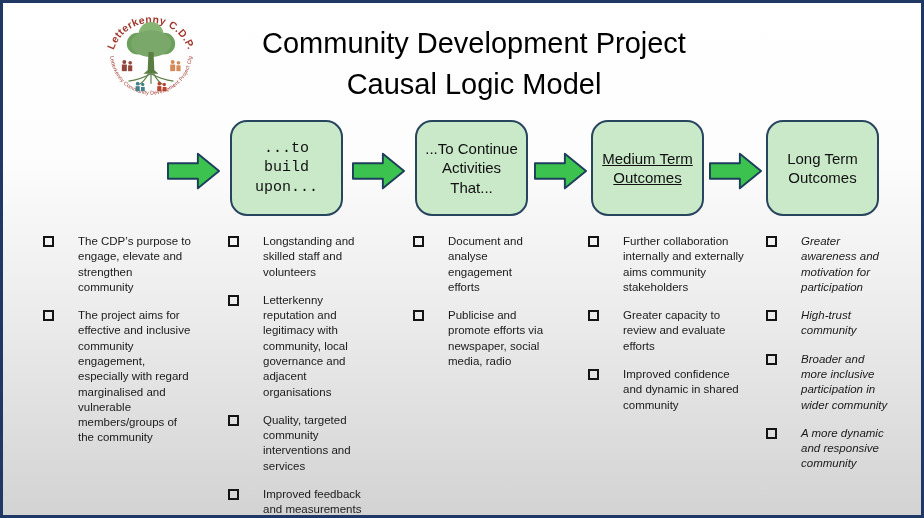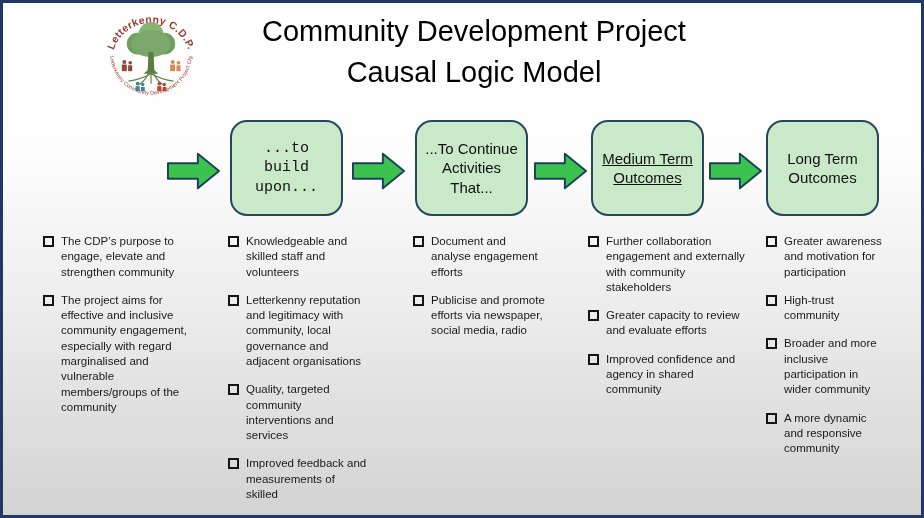--- a/index.html
+++ b/index.html
@@ -8,21 +8,21 @@
     width:924px;height:518px;
     box-sizing:border-box;
     border:3px solid #1f3864;
     background:linear-gradient(180deg,#ffffff 0%,#fdfdfd 30%,#ebebeb 62%,#d3d3d3 100%);
     font-family:"Liberation Sans", sans-serif;
     color:#1a1a1a;
     overflow:hidden;
   }
   .title{
     position:absolute;left:30px;right:6px;top:8px;
-    margin:0;text-align:center;
+    margin:12px;text-align:center;
     font-size:29px;font-weight:400;line-height:41px;color:#000;
   }
   .logo{position:absolute;left:92px;top:4px;width:112px;height:100px;}
   .stage-box{
     position:absolute;top:117px;height:96px;width:113px;
     box-sizing:border-box;
     background:#c9e9c9;
     border:2px solid #27455e;
     border-radius:17px;
     display:flex;align-items:center;justify-content:center;
@@ -30,23 +30,23 @@
     padding:4px 6px;
   }
   .box-1{left:42px;} .box-2{left:227px;font-family:Liberation Mono, monospace;} .box-3{left:412px;} .box-4{left:588px;text-decoration:underline;} .box-5{left:763px;justify-content:center;}
   .flow-arrow{position:absolute;top:147px;width:54px;height:42px;}
   .arrow-1{left:164px;} .arrow-2{left:349px;} .arrow-3{left:531px;} .arrow-4{left:706px;}
   .bullet-col{position:absolute;top:231px;font-size:11.5px;line-height:1.33;}
   .col-1{left:40px;width:148px;}
   .col-2{left:225px;width:140px;}
   .col-3{left:410px;width:133px;}
   .col-4{left:585px;width:158px;}
-  .col-5{left:763px;width:122px;}
+  .col-5{left:763px;width:122px;font-style:italic;}
   .bullet-list{list-style:none;margin:0;padding:0;}
-  .bullet{display:flex;gap:7px;margin-bottom:13px;}
+  .bullet{display:flex;gap:24px;margin-bottom:13px;}
   .marker{
     flex:0 0 auto;width:7px;height:7px;margin-top:2px;
     border:2px solid #141414;background:transparent;
   }
   .btext{display:block;}
 </style>
 </head>
 <body>
 
 <div class="slide">
@@ -145,21 +145,21 @@
           <span class="marker"></span>
           <span class="btext">The project aims for effective and inclusive community engagement, especially with regard marginalised and vulnerable members/groups of the community</span>
         </li>
     </ul>
   </div>
 
   <div class="bullet-col col-2">
     <ul class="bullet-list">
       <li class="bullet">
           <span class="marker"></span>
-          <span class="btext">Knowledgeable and skilled staff and volunteers</span>
+          <span class="btext">Longstanding and skilled staff and volunteers</span>
         </li>
       <li class="bullet">
           <span class="marker"></span>
           <span class="btext">Letterkenny reputation and legitimacy with community, local governance and adjacent organisations</span>
         </li>
       <li class="bullet">
           <span class="marker"></span>
           <span class="btext">Quality, targeted community interventions and services</span>
         </li>
       <li class="bullet">
@@ -179,29 +179,29 @@
           <span class="marker"></span>
           <span class="btext">Publicise and promote efforts via newspaper, social media, radio</span>
         </li>
     </ul>
   </div>
 
   <div class="bullet-col col-4">
     <ul class="bullet-list">
       <li class="bullet">
           <span class="marker"></span>
-          <span class="btext">Further collaboration engagement and externally with community stakeholders</span>
+          <span class="btext">Further collaboration internally and externally aims community stakeholders</span>
         </li>
       <li class="bullet">
           <span class="marker"></span>
           <span class="btext">Greater capacity to review and evaluate efforts</span>
         </li>
       <li class="bullet">
           <span class="marker"></span>
-          <span class="btext">Improved confidence and agency in shared community</span>
+          <span class="btext">Improved confidence and dynamic in shared community</span>
         </li>
     </ul>
   </div>
 
   <div class="bullet-col col-5">
     <ul class="bullet-list">
       <li class="bullet">
           <span class="marker"></span>
           <span class="btext">Greater awareness and motivation for participation</span>
         </li>

